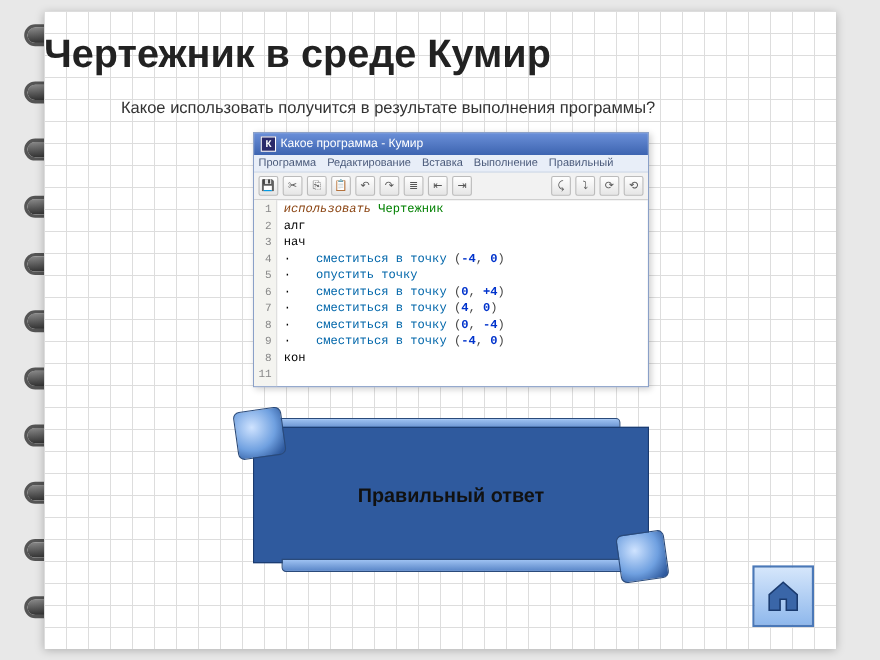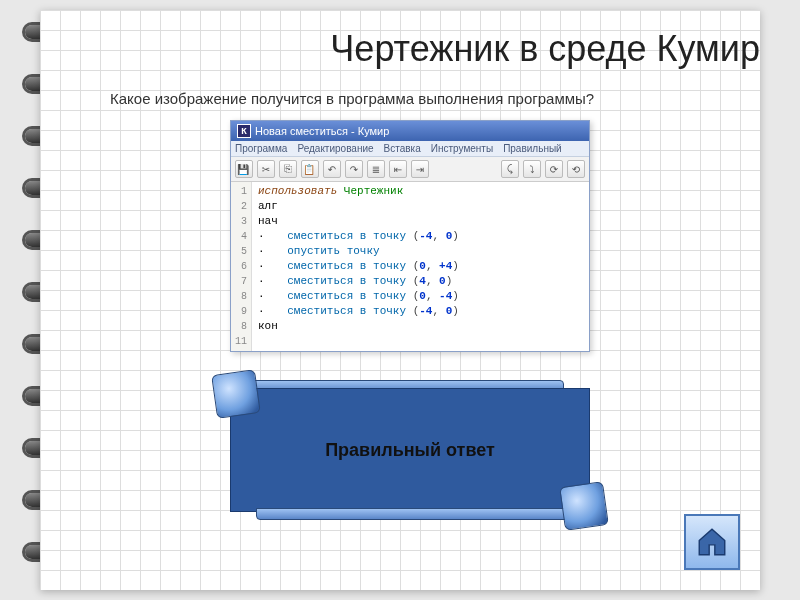--- a/index.html
+++ b/index.html
@@ -52,24 +52,24 @@
     height:10px;
     background:#fff;
     border:1px solid #bbb;
     border-radius:50%;
   }
   .title {
     position: absolute;
     top: 18px;
     left: 0;
     width: 100%;
-    text-align: right;
+    text-align: left;
     font-size: 36px;
     color: #222;
-    font-weight: 400;
+    font-weight: 700;
   }
   .question {
     position: absolute;
     top: 80px;
     left: 70px;
     font-size: 15px;
     color: #333;
   }
   
   .editor {
@@ -230,32 +230,32 @@
     <div class="ring" style="top: 324px;"></div>
     <div class="ring" style="top: 376px;"></div>
     <div class="ring" style="top: 428px;"></div>
     <div class="ring" style="top: 480px;"></div>
     <div class="ring" style="top: 532px;"></div>
   </div>
 
 <div class="page">
 
   <div class="title">Чертежник в среде Кумир</div>
-  <div class="question">Какое изображение получится в программа выполнения программы?</div>
+  <div class="question">Какое использовать получится в результате выполнения программы?</div>
 
   <div class="editor">
     <div class="titlebar">
       <span class="logo">К</span>
-      <span>Новая сместиться - Кумир</span>
+      <span>Какое программа - Кумир</span>
     </div>
     <div class="menubar">
       <span>Программа</span>
       <span>Редактирование</span>
       <span>Вставка</span>
-      <span>Инструменты</span>
+      <span>Выполнение</span>
       <span>Правильный</span>
     </div>
     <div class="toolbar">
       <span class="tbtn">💾</span>
       <span class="tbtn">✂</span>
       <span class="tbtn">⎘</span>
       <span class="tbtn">📋</span>
       <span class="tbtn">↶</span>
       <span class="tbtn">↷</span>
       <span class="tbtn">≣</span>

